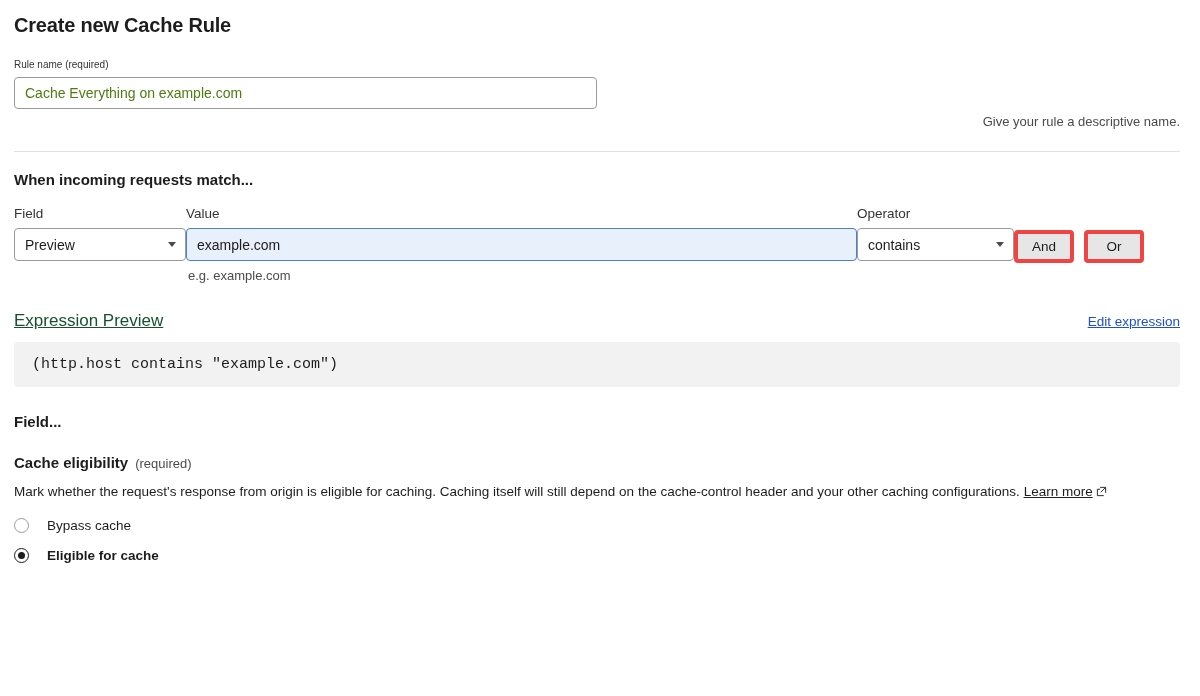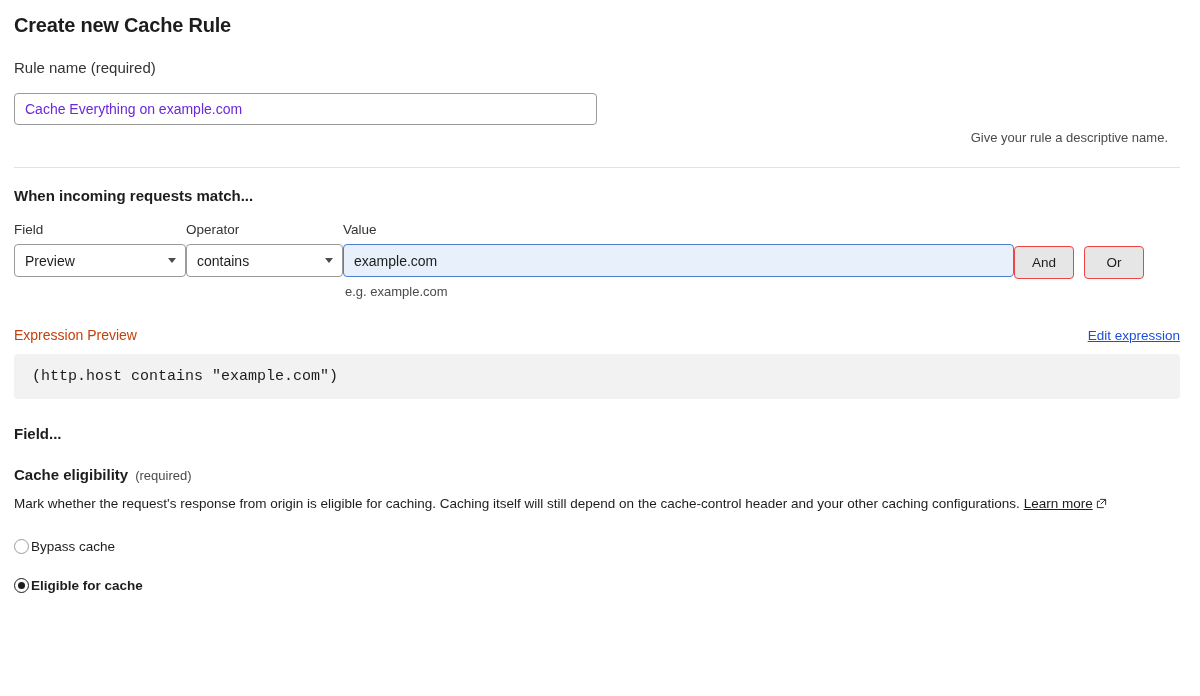--- a/index.html
+++ b/index.html
@@ -7,43 +7,43 @@
     margin: 0; padding: 0;
     width: 1200px; height: 696px;
     background: #ffffff;
     font-family: "Liberation Sans", sans-serif;
     color: #1d1d1d;
     overflow: hidden;
   }
   .page {
     width: 1200px;
     height: 492px;
-    padding: 14px 32px 0 14px;
+    padding: 14px 20px 0 14px;
     position: relative;
   }
   .page-title {
     font-size: 20px;
     font-weight: bold;
     color: #1d1d1d;
     letter-spacing: -0.2px;
     margin: 0 0 22px 0;
   }
   .field-label {
-    font-size: 15px;
+    font-size: 10px;
     color: #333;
-    margin-bottom: 17px;
+    margin-bottom: 7px;
   }
   .text-input {
     width: 583px;
     height: 32px;
     border: 1px solid #9b9b9b;
     border-radius: 4px;
     padding: 0 10px;
     font-size: 14px;
-    color: #6d28d9;
+    color: #4d7c0f;
     font-family: "Liberation Sans", sans-serif;
     background: #fff;
     display: flex;
     align-items: center;
   }
   .help-text {
     font-size: 13px;
     color: #4b4b4b;
     margin-top: 5px;
     text-align: right;
@@ -110,40 +110,41 @@
     color: #4b4b4b;
     margin-top: 7px;
     margin-left: 2px;
   }
   .btn-group { display: flex; gap: 10px; }
   .btn {
     height: 33px;
     min-width: 60px;
     padding: 0 14px;
     background: #e6e6e6;
-    border: 1px solid #ef4444;
+    border: 4px solid #ef4444;
     border-radius: 4px;
     font-size: 13.5px;
     color: #1d1d1d;
     font-family: "Liberation Sans", sans-serif;
     cursor: pointer;
     display: flex;
     align-items: center;
     justify-content: center;
   }
   .expr-row {
     display: flex;
     align-items: baseline;
     justify-content: space-between;
     margin-top: 28px;
     width: 1166px;
   }
   .expr-label {
-    font-size: 14px;
-    color: #c2410c;
+    font-size: 17px;
+    color: #14532d;
+    text-decoration: underline;
   }
   .expr-edit {
     font-size: 13.5px;
     color: #1d4ed8;
     text-decoration: underline;
     cursor: pointer;
   }
   .expr-box {
     width: 1166px;
     background: #f2f2f2;
@@ -186,22 +187,22 @@
     text-decoration: underline;
   }
   .ext-icon {
     display: inline-block;
     vertical-align: -1px;
     margin-left: 3px;
   }
   .radio-row {
     display: flex;
     align-items: center;
-    gap: 2px;
-    margin-top: 24px;
+    gap: 18px;
+    margin-top: 15px;
   }
   .radio {
     width: 15px; height: 15px;
     border-radius: 50%;
     border: 1px solid #9b9b9b;
     background: #fff;
     flex: none;
     position: relative;
   }
   .radio.checked { border-color: #1d1d1d; }
@@ -237,31 +238,31 @@
 
     <div>
       <span class="col-label">Field</span>
       <div class="select-box select-field">
         <span>Preview</span>
         <span class="caret"></span>
       </div>
     </div>
 
     <div>
+      <span class="col-label">Value</span>
+      <div class="value-input" placeholder="e.g. example.com">example.com</div>
+      <div class="value-hint">e.g. example.com</div>
+    </div>
+
+    <div>
       <span class="col-label">Operator</span>
       <div class="select-box select-operator">
         <span>contains</span>
         <span class="caret"></span>
       </div>
-    </div>
-
-    <div>
-      <span class="col-label">Value</span>
-      <div class="value-input" placeholder="e.g. example.com">example.com</div>
-      <div class="value-hint">e.g. example.com</div>
     </div>
 
     <div class="btn-group" style="margin-top:24px">
       <button class="btn">And</button>
       <button class="btn">Or</button>
     </div>
 
   </div>
 
   <div class="expr-row">

